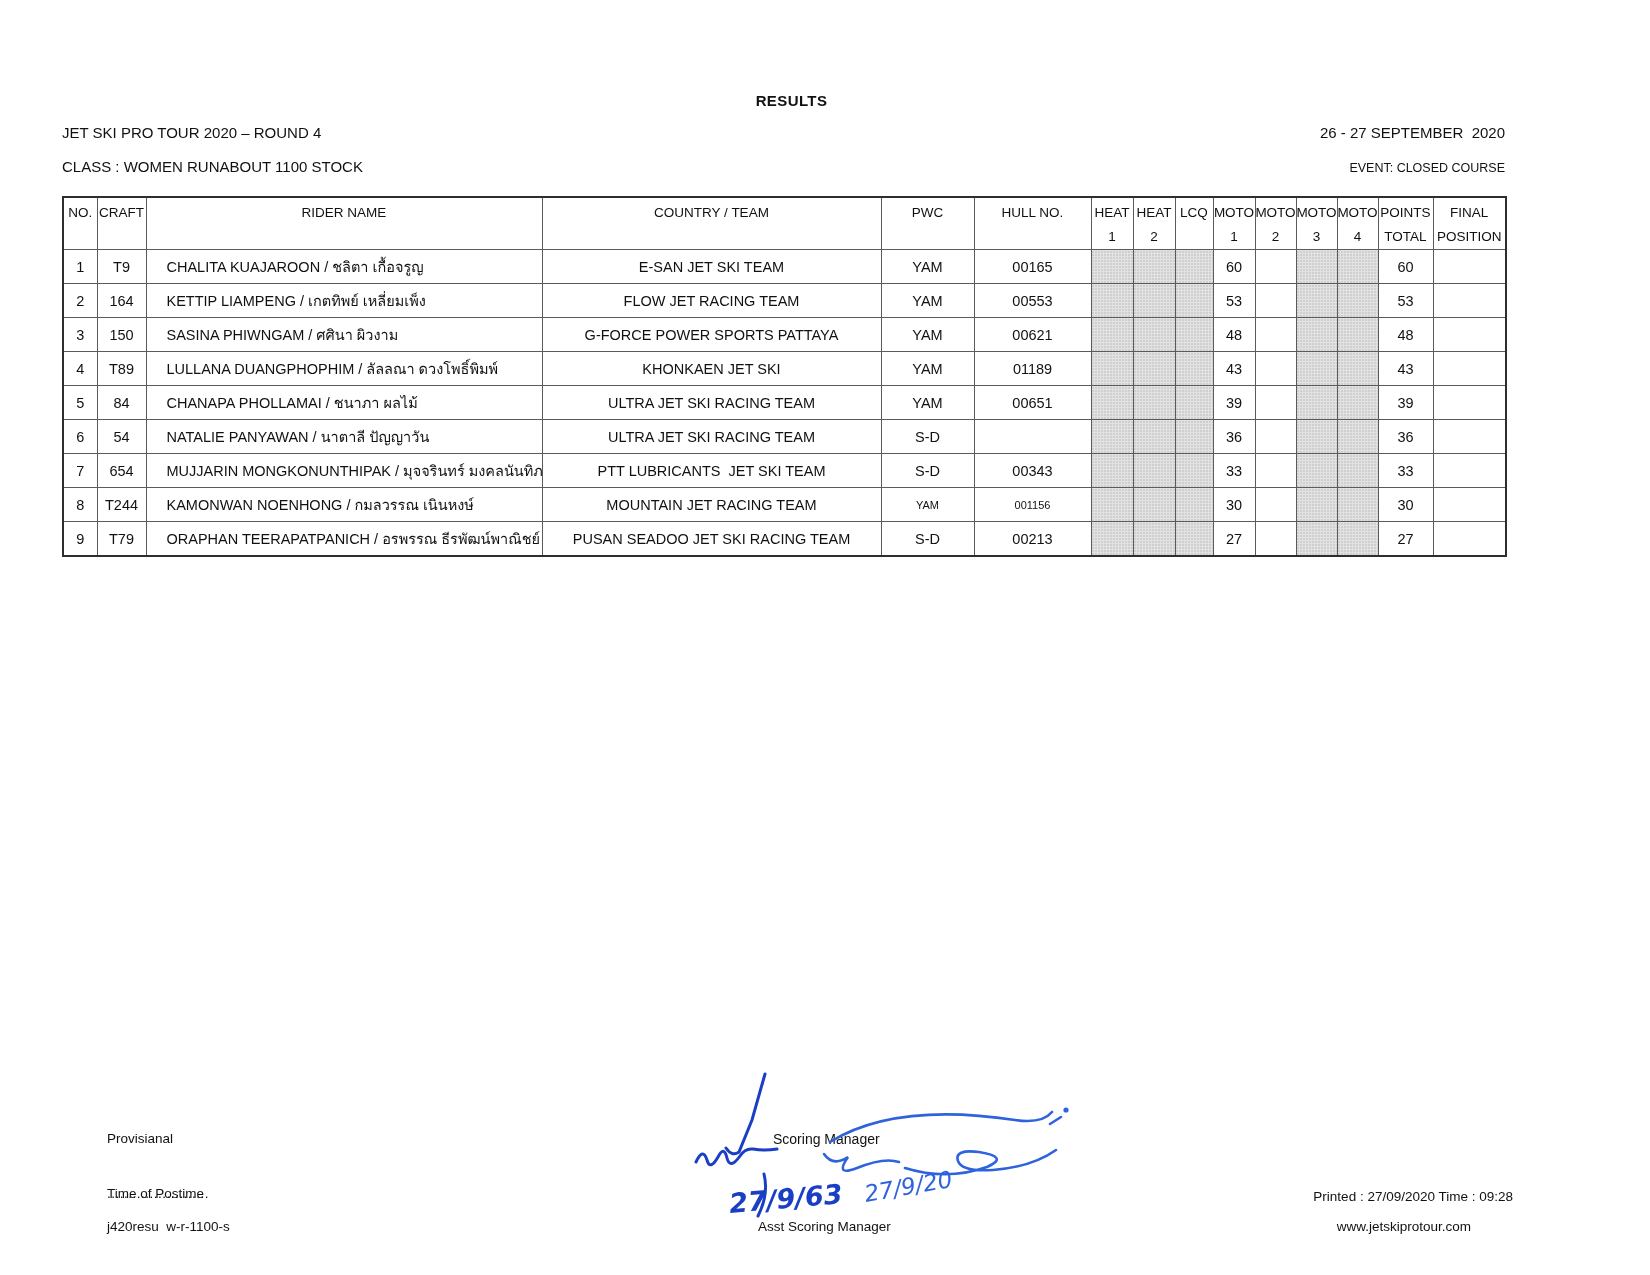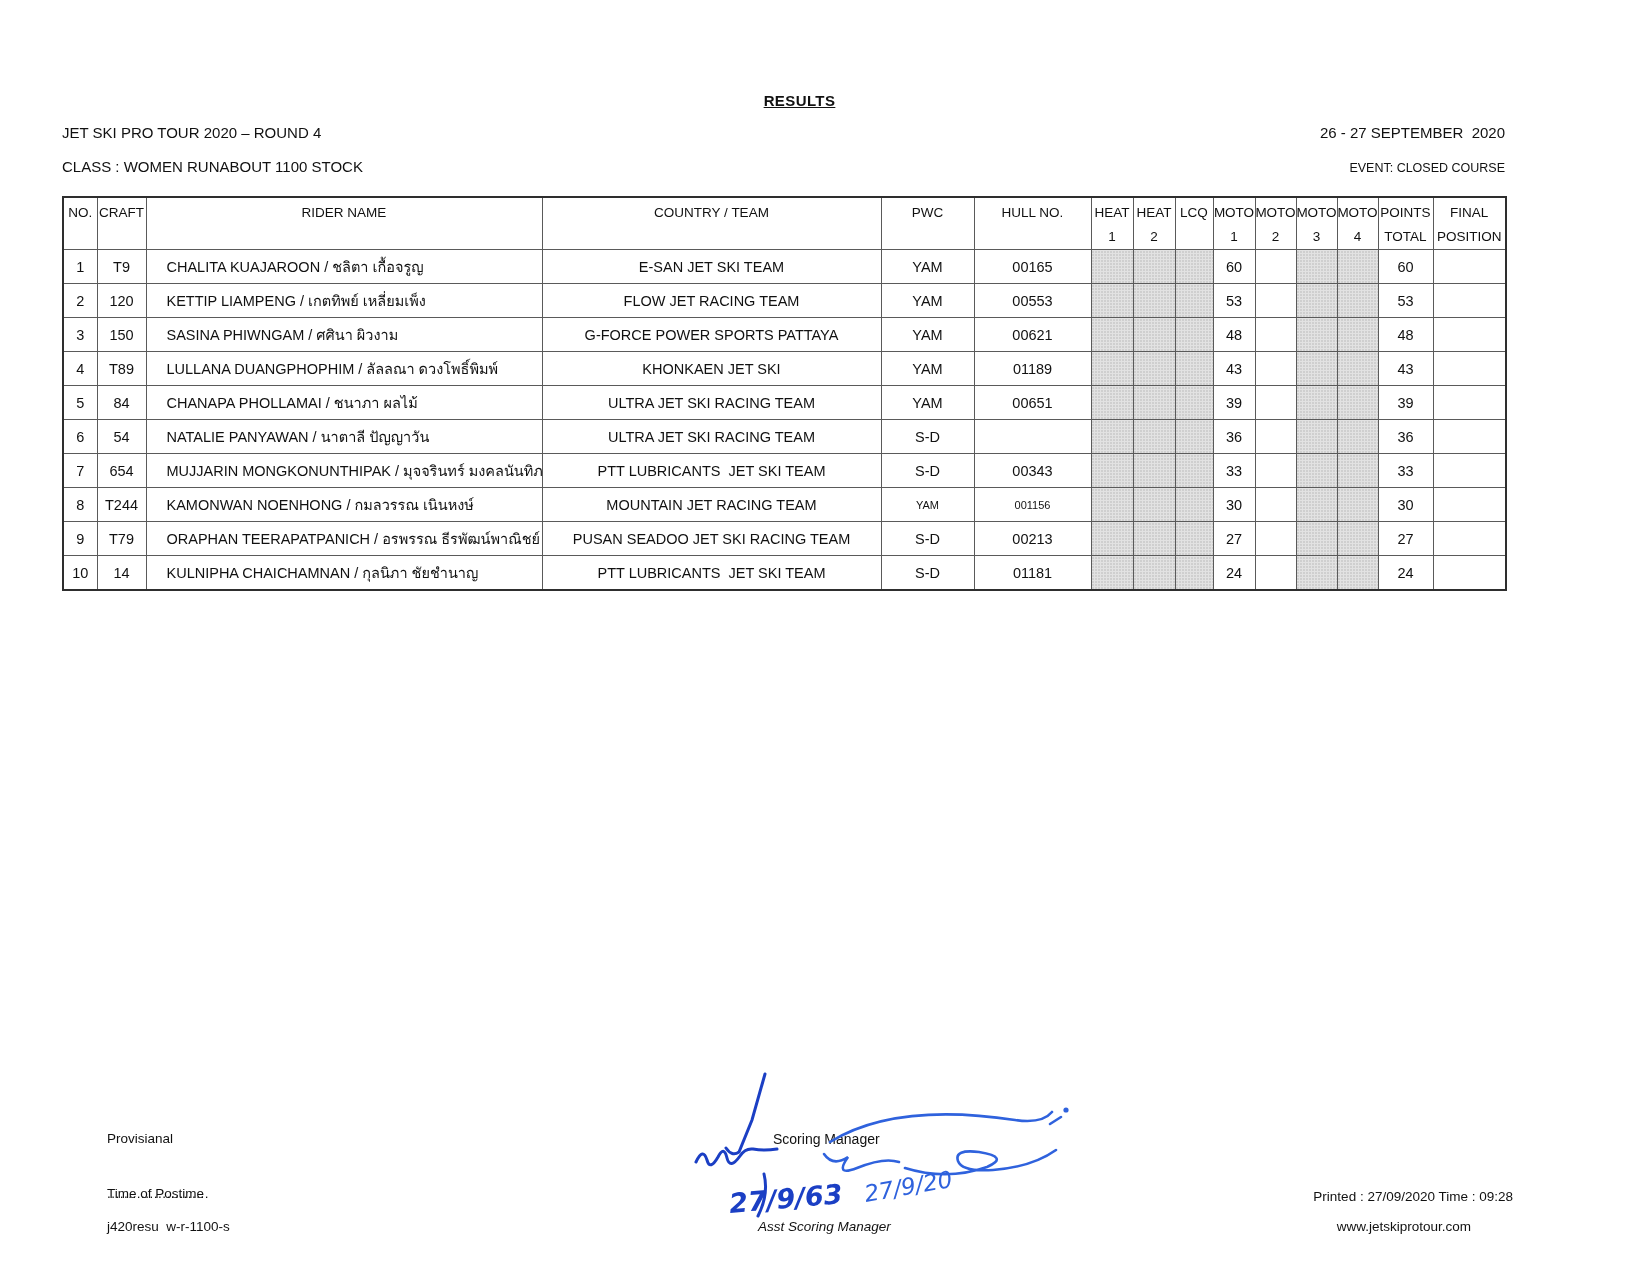--- a/index.html
+++ b/index.html
@@ -2,22 +2,22 @@
 <html><head>
 <meta charset="utf-8">
 <style>
   html,body{margin:0;padding:0;}
   body{
     width:1650px;height:1275px;position:relative;background:#ffffff;
     font-family:"Liberation Sans","DejaVu Sans",sans-serif;color:#111;
     overflow:hidden;
   }
   .abs{position:absolute;}
-  .doc-title{left:78px;top:92px;width:1443px;text-align:center;font-weight:bold;
-    font-size:15px;text-decoration:underline;letter-spacing:.4px;}
+  .doc-title{left:70px;top:92px;width:1443px;text-align:center;font-weight:bold;
+    font-size:15px;letter-spacing:.4px;}
   .hdr-left1{left:62px;top:124px;font-size:15px;}
   .hdr-right1{left:62px;top:124px;width:1443px;text-align:right;font-size:15px;white-space:pre;}
   .hdr-left2{left:62px;top:158px;font-size:15px;}
   .hdr-right2{left:62px;top:161px;width:1443px;text-align:right;font-size:12.5px;}
 
   table.results{
     position:absolute;left:62px;top:196px;width:1443px;
     border-collapse:collapse;table-layout:fixed;
     border:2px solid #2e2e2e;
   }
@@ -35,21 +35,21 @@
     background-color:#e2e2e2;
     background-image:radial-gradient(circle,#969696 .8px,transparent .95px);
     background-size:3px 3px;
   }
 
   .f-left1{left:107px;top:1131px;font-size:13.5px;}
   .f-left2{left:107px;top:1186px;font-size:13.5px;}
   .f-left3{left:107px;top:1186px;font-size:13.5px;letter-spacing:.5px;}
   .f-left4{left:107px;top:1219px;font-size:13.5px;white-space:pre;}
   .f-c1{left:773px;top:1131px;font-size:14px;}
-  .f-c2{left:758px;top:1219px;font-size:13.5px;font-style:italic;}
+  .f-c2{left:758px;top:1219px;font-size:13.5px;}
   .f-r1{left:1028px;top:1189px;width:485px;text-align:right;font-size:13.5px;}
   .f-r2{left:1005px;top:1219px;width:466px;text-align:right;font-size:13.5px;}
   .sig-svg{left:680px;top:1050px;pointer-events:none;}
 </style>
 </head>
 <body>
 
 <div class="abs doc-title">RESULTS</div>
 <div class="abs hdr-left1">JET SKI PRO TOUR 2020 – ROUND 4</div>
 <div class="abs hdr-right1">26 - 27 SEPTEMBER  2020</div>
@@ -106,21 +106,21 @@
         <td class="shaded"></td>
         <td>60</td>
         <td></td>
         <td class="shaded"></td>
         <td class="shaded"></td>
         <td>60</td>
         <td></td>
       </tr>
       <tr>
         <td>2</td>
-        <td>120</td>
+        <td>164</td>
         <td class="left">KETTIP LIAMPENG / เกตทิพย์ เหลี่ยมเพ็ง</td>
         <td>FLOW JET RACING TEAM</td>
         <td>YAM</td>
         <td>00553</td>
         <td class="shaded"></td>
         <td class="shaded"></td>
         <td class="shaded"></td>
         <td>53</td>
         <td></td>
         <td class="shaded"></td>
@@ -238,37 +238,20 @@
         <td>S-D</td>
         <td>00213</td>
         <td class="shaded"></td>
         <td class="shaded"></td>
         <td class="shaded"></td>
         <td>27</td>
         <td></td>
         <td class="shaded"></td>
         <td class="shaded"></td>
         <td>27</td>
-        <td></td>
-      </tr>
-      <tr>
-        <td>10</td>
-        <td>14</td>
-        <td class="left">KULNIPHA CHAICHAMNAN / กุลนิภา ชัยชำนาญ</td>
-        <td>PTT LUBRICANTS  JET SKI TEAM</td>
-        <td>S-D</td>
-        <td>01181</td>
-        <td class="shaded"></td>
-        <td class="shaded"></td>
-        <td class="shaded"></td>
-        <td>24</td>
-        <td></td>
-        <td class="shaded"></td>
-        <td class="shaded"></td>
-        <td>24</td>
         <td></td>
       </tr>
     </tbody>
 </table>
 
 <div class="abs f-left1">Provisianal</div>
 <div class="abs f-left2">Time of Postime</div>
 <div class="abs f-left3">........................</div>
 <div class="abs f-left4">j420resu  w-r-1100-s</div>
 

